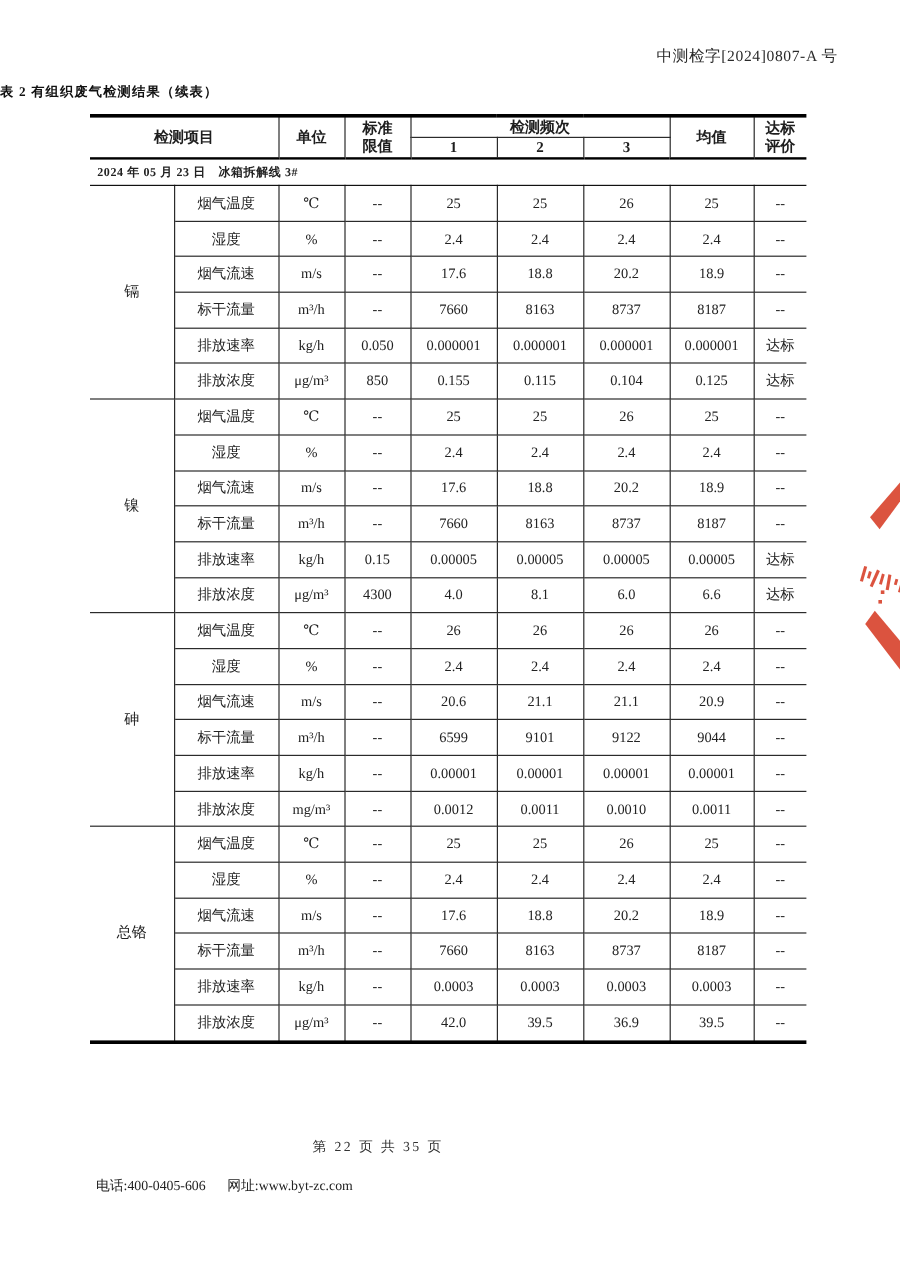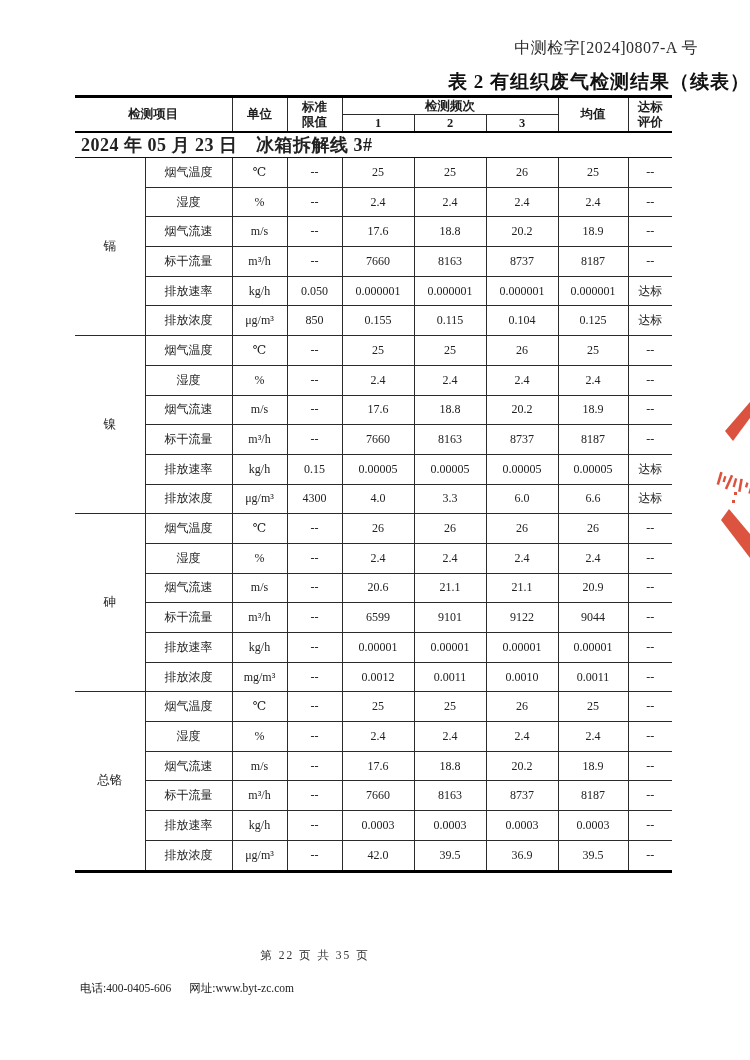--- a/index.html
+++ b/index.html
@@ -2,47 +2,47 @@
 <html><head>
 <meta charset="utf-8">
 <style>
   html,body{margin:0;padding:0;}
   body{
     width:750px;height:1060px;position:relative;background:#ffffff;
     font-family:"Liberation Serif","DejaVu Serif",serif;color:#1e1e1e;
     overflow:hidden;
   }
   .doc-number{
-    position:absolute;top:38px;right:52px;font-size:16px;color:#2a2a2a;
+    position:absolute;top:38px;right:52px;font-size:13px;color:#2a2a2a;
     letter-spacing:0.5px;
   }
   .report-title{
-    position:absolute;top:69px;left:0;width:750px;text-align:right;
-    font-size:19px;font-weight:bold;color:#111;letter-spacing:1px;
+    position:absolute;top:69px;left:0;width:750px;text-align:left;
+    font-size:11px;font-weight:bold;color:#111;letter-spacing:1px;
   }
   table.result-table{
     position:absolute;left:75px;top:95px;width:597px;
     border-collapse:collapse;table-layout:fixed;
     border-top:3px solid #000;border-bottom:3px solid #000;
   }
   .result-table th,.result-table td{
     border:1px solid #2b2b2b;text-align:center;vertical-align:middle;
     font-size:12px;padding:0;overflow:hidden;
   }
   .result-table th{font-weight:bold;font-size:12.5px;line-height:1.2;white-space:pre-line;}
   .result-table thead tr.h1 th{height:16px;}
   .result-table thead tr.h2 th{height:16px;}
   .result-table th.no-left,.result-table td.no-left{border-left:none;margin-top:42px;}
   .result-table th.no-right,.result-table td.no-right{border-right:none;}
   .result-table thead tr.h2 th{border-bottom:2.5px solid #000;}
   .result-table th.span2{border-bottom:2.5px solid #000;}
   .result-table td.date-cell{
     border-left:none;border-right:none;border-top:2.5px solid #000;
     border-bottom:1.5px solid #111;
-    text-align:left;font-weight:bold;font-size:18px;height:21px;
+    text-align:left;font-weight:bold;font-size:10px;height:21px;
     padding-left:6px;letter-spacing:0.5px;
   }
   .result-table tbody td{height:28.7px;color:#222;}
   .result-table td.group-cell{border-left:none;font-size:12.5px;}
   .result-table td.eval-cell{border-right:none;}
   .page-number{
     position:absolute;top:948px;left:0;width:630px;text-align:center;
     font-size:11.5px;color:#333;letter-spacing:2px;
   }
   .footer-line{
@@ -204,21 +204,21 @@
         <td>0.00005</td>
         <td>0.00005</td>
         <td>0.00005</td>
         <td class="eval-cell">达标</td>
       </tr>
       <tr>
         <td>排放浓度</td>
         <td>μg/m³</td>
         <td>4300</td>
         <td>4.0</td>
-        <td>3.3</td>
+        <td>8.1</td>
         <td>6.0</td>
         <td>6.6</td>
         <td class="eval-cell">达标</td>
       </tr>
       <tr>
         <td rowspan="6" class="group-cell">砷</td>
         <td>烟气温度</td>
         <td>℃</td>
         <td>--</td>
         <td>26</td>

